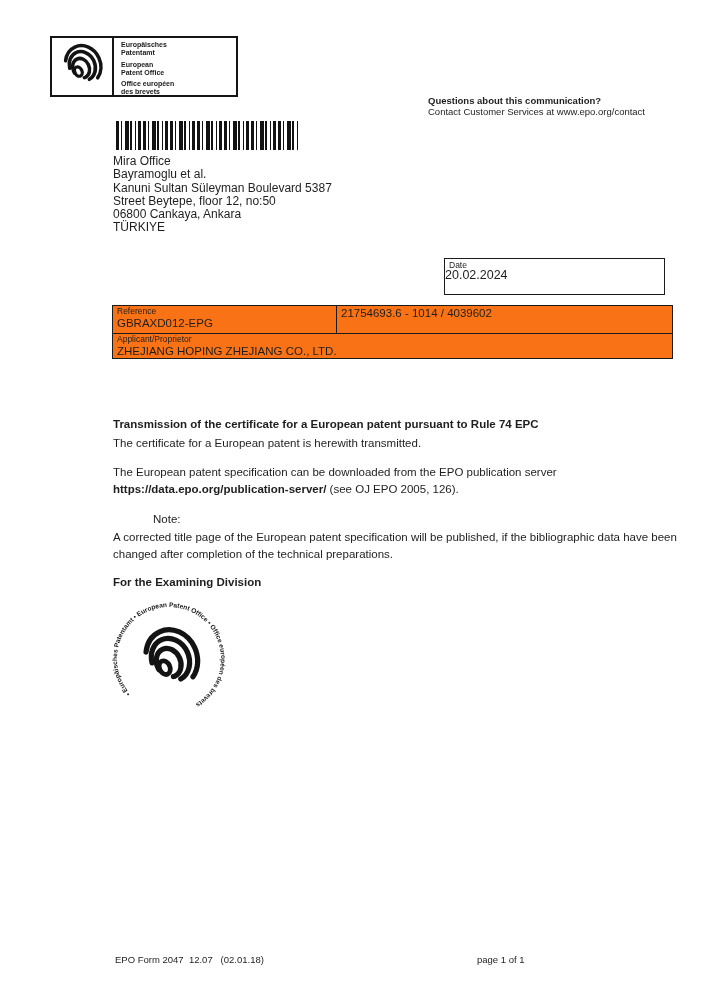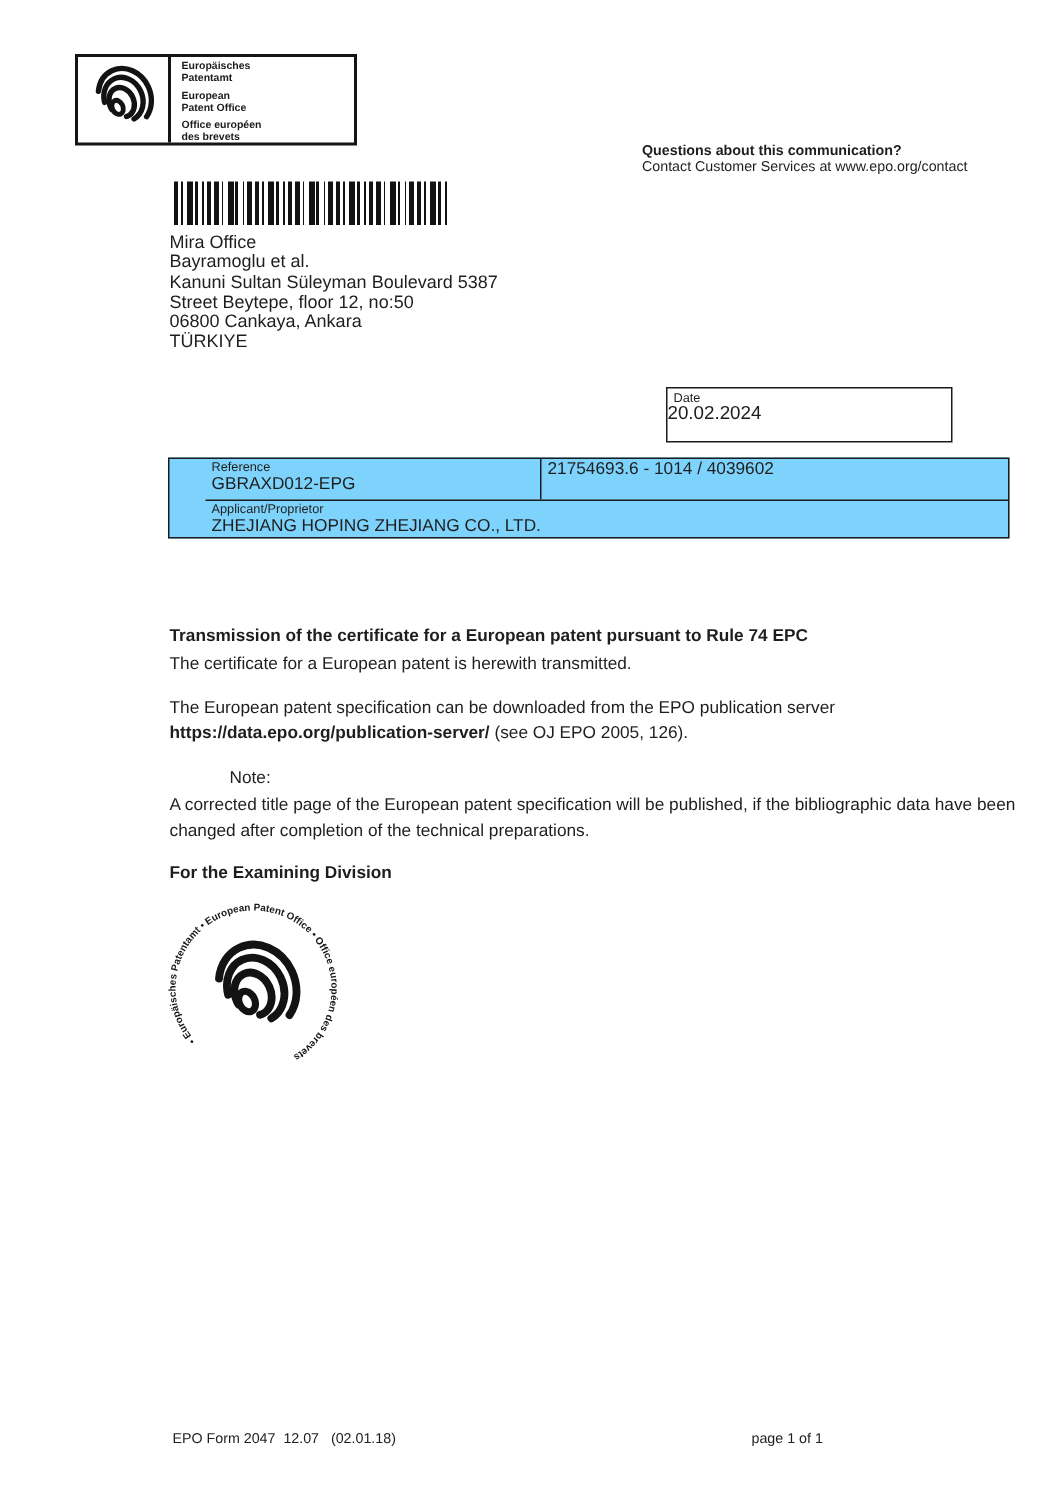--- a/index.html
+++ b/index.html
@@ -21,46 +21,46 @@
   .barcode{position:absolute;left:116px;top:121px;width:184px;height:29px;
     background:repeating-linear-gradient(90deg,
       #121212 0px,#121212 3px,#fff 3px,#fff 5px,
       #121212 5px,#121212 6px,#fff 6px,#fff 9px,
       #121212 9px,#121212 13px,#fff 13px,#fff 14px,
       #121212 14px,#121212 16px,#fff 16px,#fff 19px,
       #121212 19px,#121212 20px,#fff 20px,#fff 22px,
       #121212 22px,#121212 25px,#fff 25px,#fff 27px);}
   .recipient{position:absolute;left:113px;top:155px;font-size:12px;line-height:13.3px;}
   
-  .date-box{position:absolute;left:444px;top:258px;width:191px;height:37px;border:1.5px solid #1b1b1b;box-sizing:border-box;}
+  .date-box{position:absolute;left:444px;top:258px;width:221px;height:37px;border:1.5px solid #1b1b1b;box-sizing:border-box;}
   .date-label{position:absolute;left:4px;top:1px;font-size:8.5px;}
   .date-value{position:absolute;left:0;right:0;top:9px;text-align:left;font-size:12.5px;}
   
-  .ref-table{position:absolute;left:112px;top:305px;width:561px;border:1.5px solid #1b1b1b;box-sizing:border-box;background:#7dd3fc;padding-left:24px;}
+  .ref-table{position:absolute;left:112px;top:305px;width:561px;border:1.5px solid #1b1b1b;box-sizing:border-box;background:#f97316;}
   .ref-row1{display:flex;height:27px;}
   .ref-cell{box-sizing:border-box;padding:1px 0 0 4px;}
   .ref-cell-left{width:224px;border-right:1.5px solid #1b1b1b;}
   .ref-cell-right{flex:1;}
   .ref-row2{border-top:1.5px solid #1b1b1b;height:25px;box-sizing:border-box;padding:1px 0 0 4px;}
   .cell-label{font-size:8.5px;line-height:9.5px;}
   .cell-value{font-size:11.5px;line-height:13px;}
   
   .abs{position:absolute;left:113px;}
   .doc-title{top:418px;font-size:11.5px;font-weight:bold;}
   .p1{top:437px;font-size:11.5px;}
   .p2{top:464px;font-size:11.5px;line-height:16.5px;}
   .p2 b{font-weight:bold;}
   .note-label{top:513px;font-size:11.5px;padding-left:40px;}
   .note-text{top:529px;font-size:11.5px;line-height:16.5px;width:572px;}
   .signoff{top:576px;font-size:11.5px;font-weight:bold;}
   
   .stamp{position:absolute;left:107px;top:597px;}
   
   .footer-left{position:absolute;left:115px;top:954px;font-size:9.5px;white-space:pre;}
-  .footer-right{position:absolute;left:477px;top:954px;font-size:9.5px;margin-left:24px;}
+  .footer-right{position:absolute;left:477px;top:954px;font-size:9.5px;}
 </style>
 </head>
 <body>
 
 <div class="page">
 
   <svg width="0" height="0" style="position:absolute" aria-hidden="true">
     <defs>
       <g id="epo-logo" fill="none" stroke="#131313">
         <ellipse cx="-8" cy="4" rx="5.5" ry="7.5" stroke-width="5"></ellipse>

